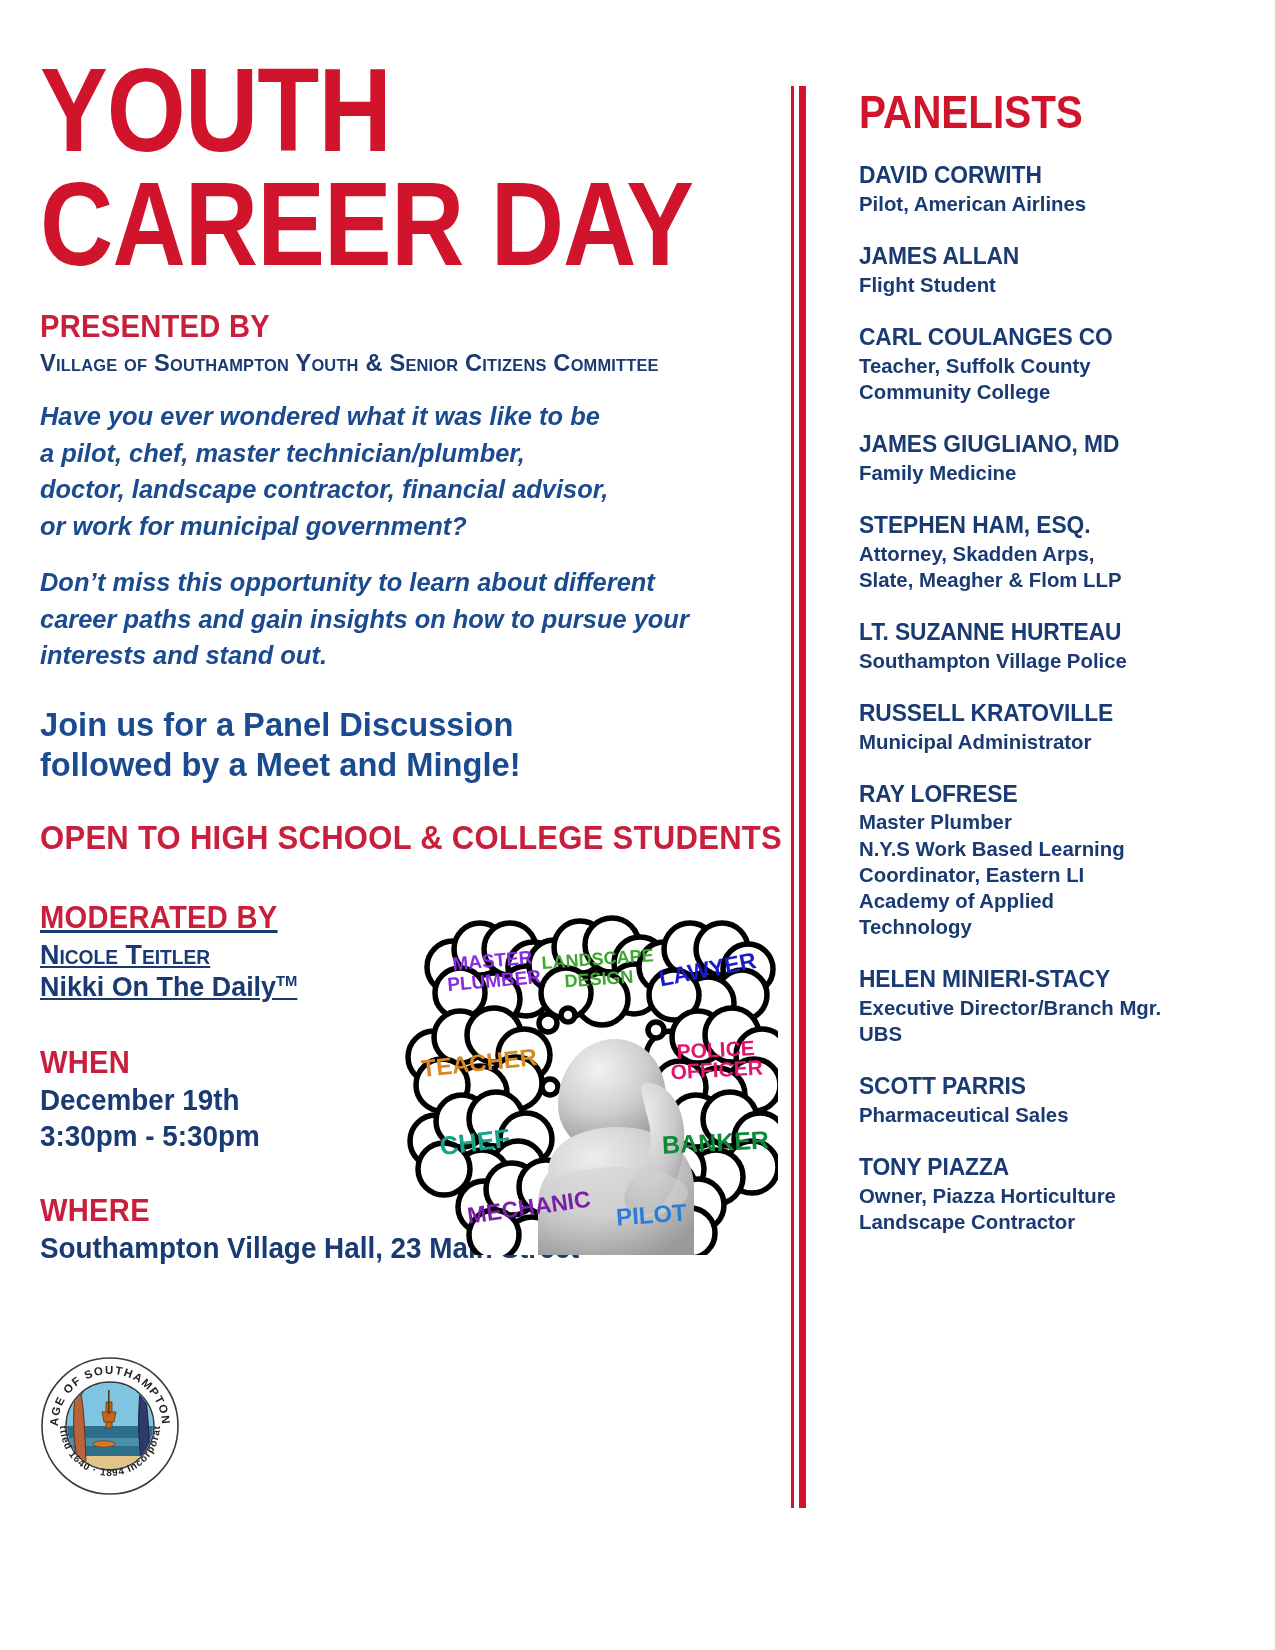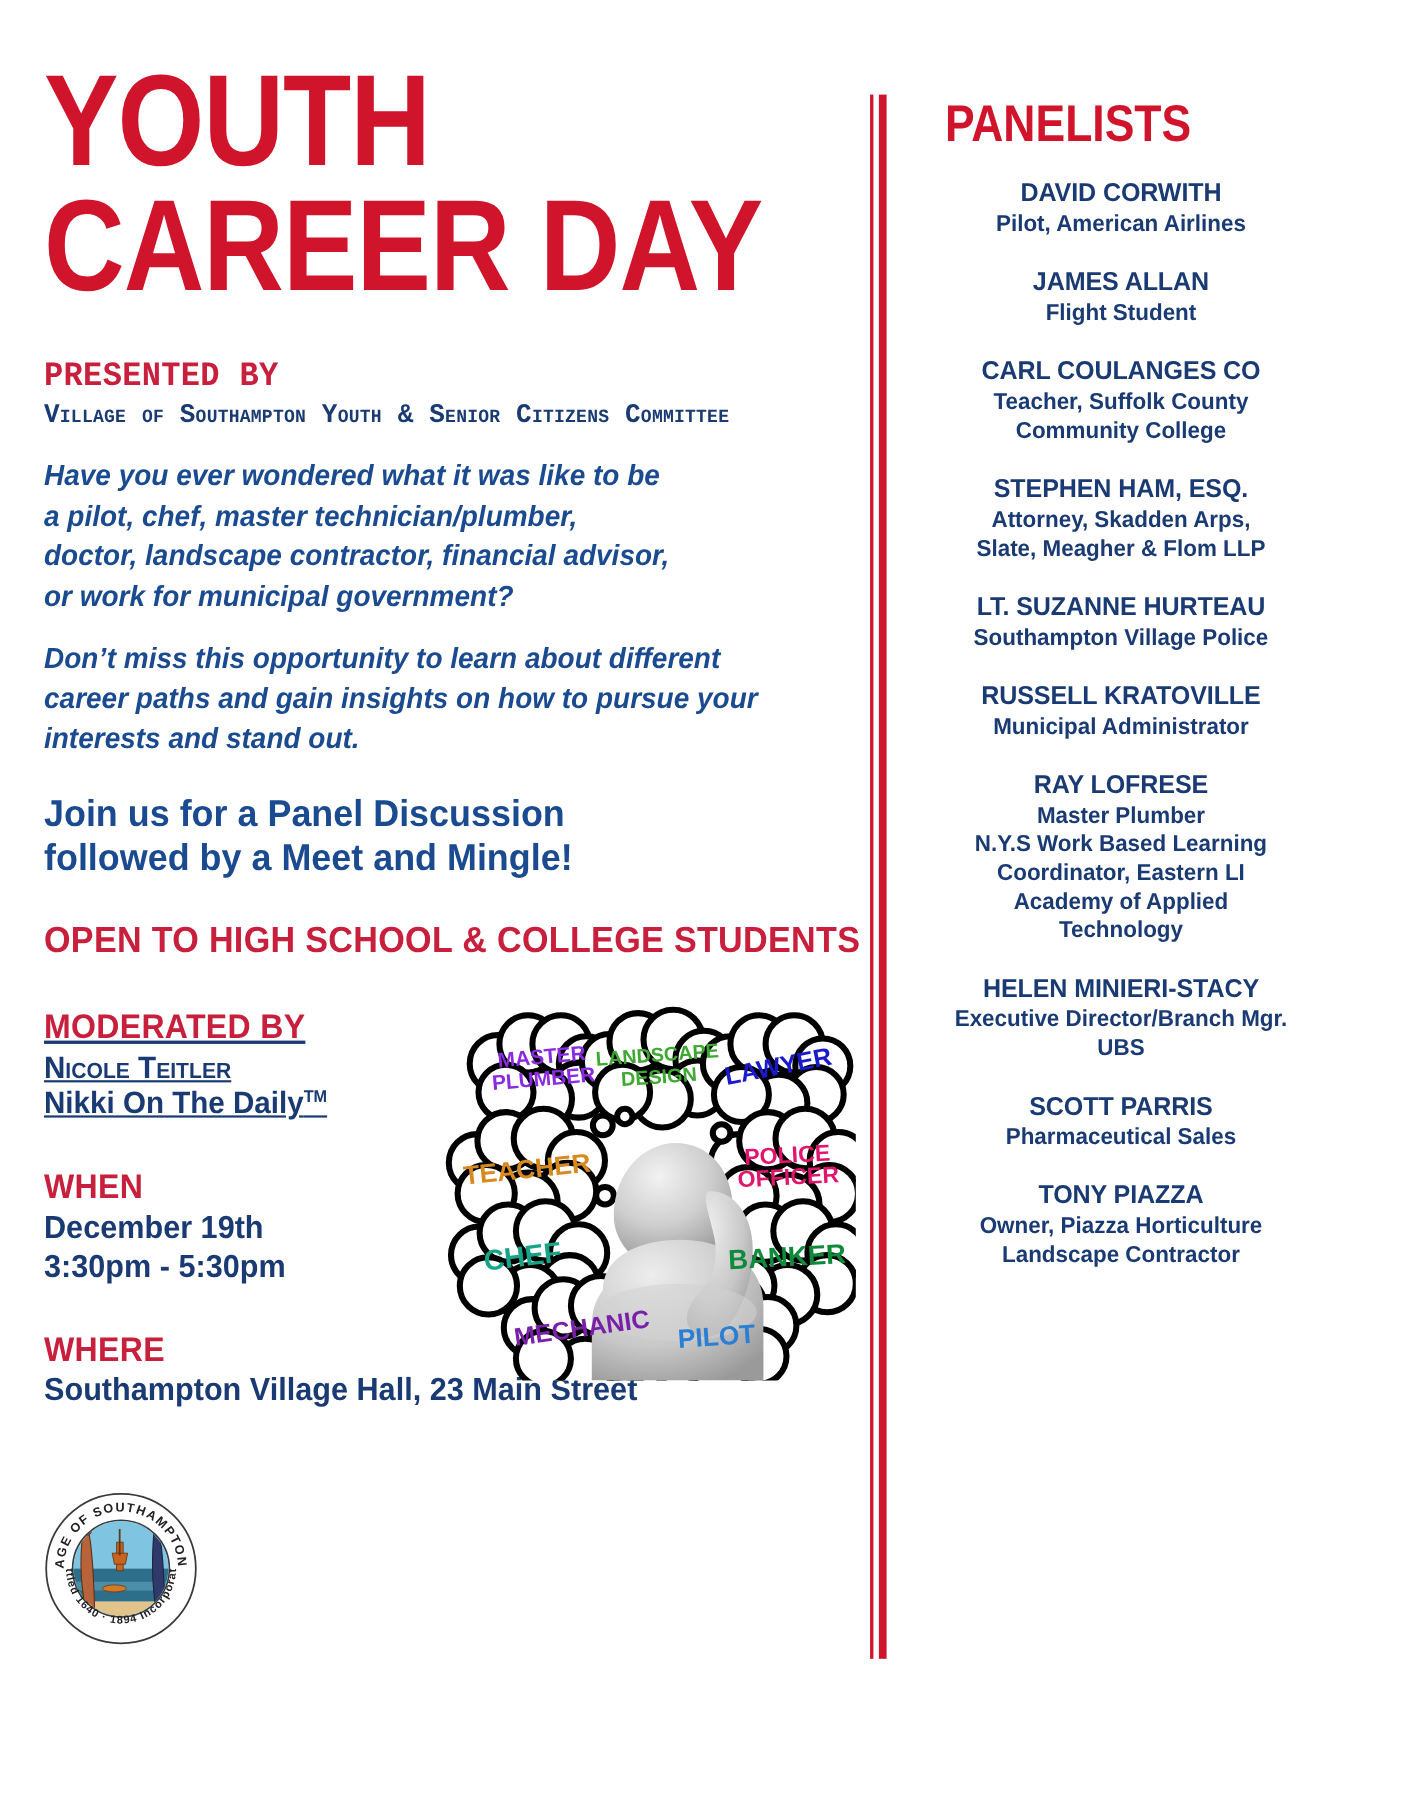--- a/index.html
+++ b/index.html
@@ -50,21 +50,21 @@
     color: #c8203c;
     font-weight: bold;
     font-size: 31px;
     letter-spacing: 0.3px;
     line-height: 1.12;
     transform: scaleX(0.94);
     transform-origin: left center;
     white-space: nowrap;
   }
 
-  .presented-by { margin-top: 44px; font-family: Liberation Mono, monospace; }
+  .presented-by { margin-top: 28px; }
 
   .committee {
     color: #1a3a73;
     font-weight: bold;
     font-size: 24.5px;
     line-height: 1.12;
     margin-top: 4px;
     font-variant: small-caps;
     letter-spacing: 0.2px;
     transform: scaleX(0.965);
@@ -224,21 +224,20 @@
     font-weight: bold;
     font-size: 47px;
     line-height: 1;
     letter-spacing: 0px;
     transform: scaleX(0.86);
     transform-origin: left center;
     white-space: nowrap;
   }
   .panelist {
     margin-top: 27px;
-    text-align: center;
   }
   .panelist:first-of-type { margin-top: 48px; }
   .p-name {
     color: #1a3a73;
     font-weight: bold;
     font-size: 23.5px;
     line-height: 1.18;
     letter-spacing: -0.1px;
     transform: scaleX(0.97);
     transform-origin: left center;
@@ -529,20 +528,24 @@
       <div class="p-name">JAMES ALLAN</div>
       <div class="p-role">Flight Student</div>
     </div>
 
     <div class="panelist">
       <div class="p-name">CARL COULANGES CO</div>
       <div class="p-role">Teacher, Suffolk County</div>
       <div class="p-role">Community College</div>
     </div>
 
+    <div class="panelist">
+      <div class="p-name">JAMES GIUGLIANO, MD</div>
+      <div class="p-role">Family Medicine</div>
+    </div>
 
     <div class="panelist">
       <div class="p-name">STEPHEN HAM, ESQ.</div>
       <div class="p-role">Attorney, Skadden Arps,</div>
       <div class="p-role">Slate, Meagher &amp; Flom LLP</div>
     </div>
 
     <div class="panelist">
       <div class="p-name">LT. SUZANNE HURTEAU</div>
       <div class="p-role">Southampton Village Police</div>

